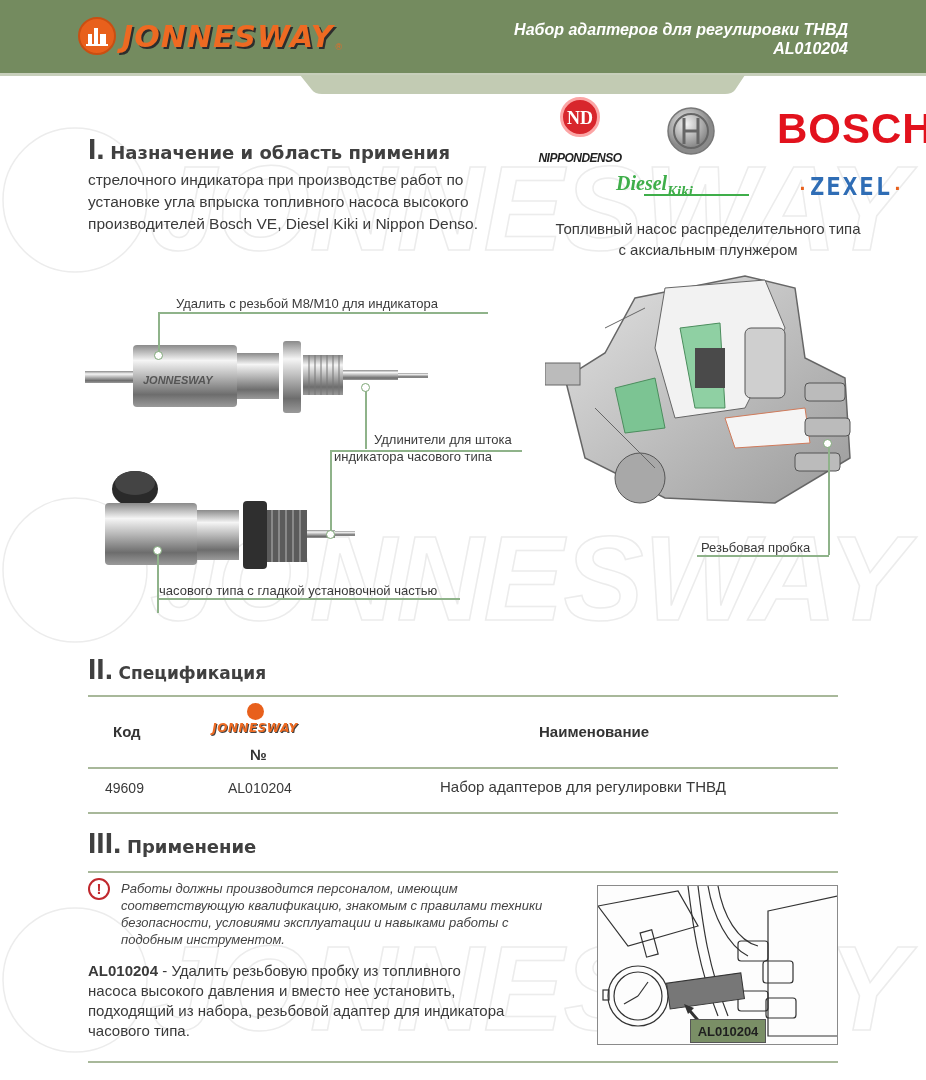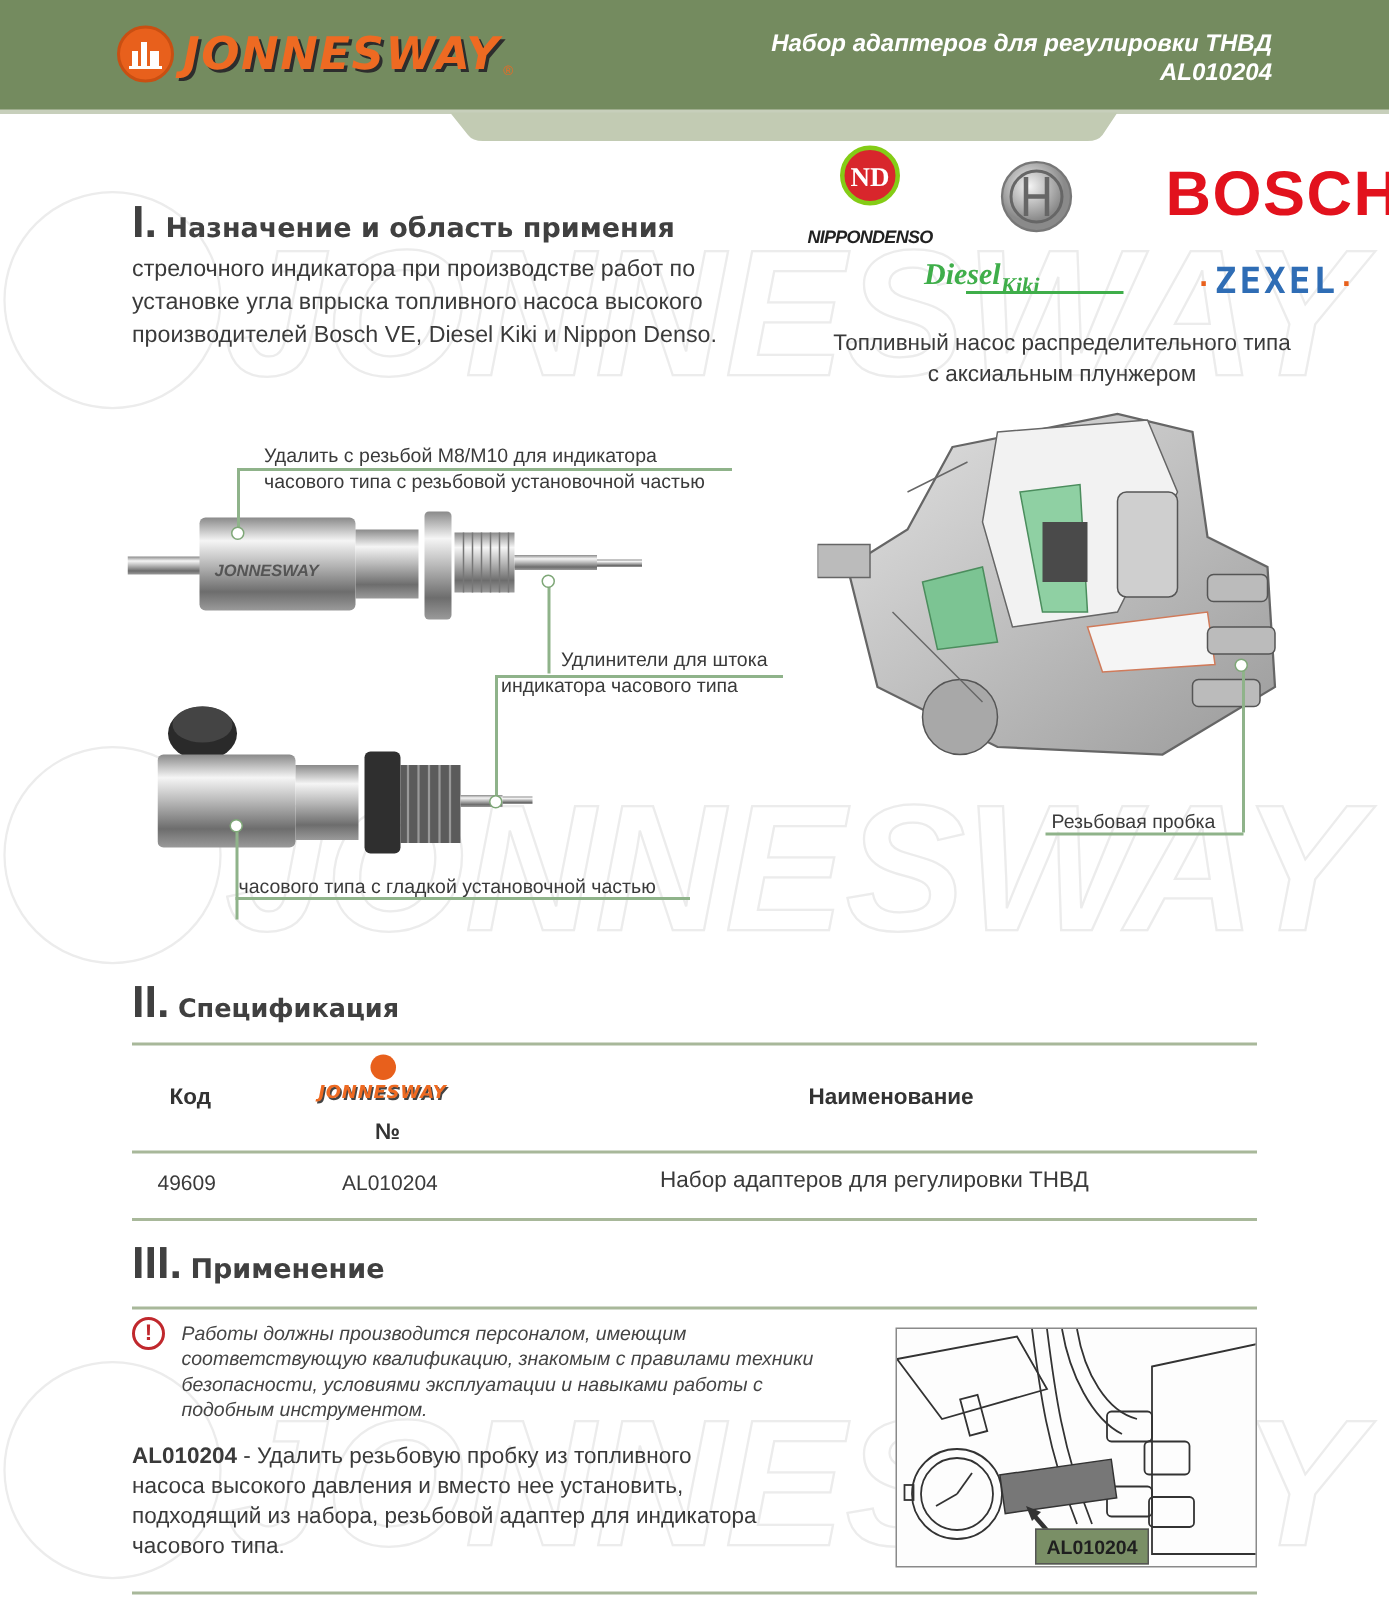--- a/index.html
+++ b/index.html
@@ -28,21 +28,21 @@
 
   
   .sec-h { position:absolute; font-family:"DejaVu Sans", sans-serif; font-weight:bold; color:#404040; }
   .sec-h .num { font-size:30px; font-family:"Liberation Sans", sans-serif; font-weight:bold; }
   .sec-h .ttl { font-size:18px; }
 
   .body-text { position:absolute; font-size:15.5px; line-height:22px; color:#3a3a3a; }
 
   
   .brand-nd { position:absolute; left:514px; top:97px; width:132px; text-align:center; }
-  .nd-circle { width:40px; height:40px; border-radius:50%; background:#d8262c; border:3px solid #84cc16; margin:0 auto;
+  .nd-circle { width:40px; height:40px; border-radius:50%; background:#d8262c; border:3px solid #fca5a5; margin:0 auto;
     color:#fff; font-weight:bold; font-family:"Liberation Serif", serif; font-size:18px; line-height:36px; box-sizing:border-box; }
   .nd-word { font-style:italic; font-weight:bold; font-size:12px; color:#222; letter-spacing:-0.5px; margin-top:14px; }
   .bosch-ring { position:absolute; left:666px; top:106px; width:50px; height:50px; }
   .bosch-word { position:absolute; left:777px; top:106px; font-family:"Liberation Sans", sans-serif; font-weight:bold; font-size:42px; color:#e2121d; letter-spacing:1px; line-height:46px; }
   .kiki { position:absolute; left:616px; top:172px; color:#3fae4a; font-style:italic; font-weight:bold; font-family:"Liberation Serif", serif; }
   .kiki .d { font-size:20px; }
   .kiki .k { font-size:15px; position:relative; top:6px; }
   .kiki-line { position:absolute; left:644px; top:194px; width:105px; height:1.5px; background:#3fae4a; }
   .zexel { position:absolute; left:797px; top:173px; font-family:"DejaVu Sans Mono", monospace; font-weight:bold; font-size:24px; color:#2f6db5; letter-spacing:2px; }
   .zexel .dot { color:#e8601c; font-size:18px; }
@@ -222,21 +222,20 @@
       <line x1="60" y1="60" x2="100" y2="40"></line>
       <line x1="50" y1="140" x2="110" y2="200"></line>
     </g>
 </svg>
 
 <div class="gline" style="left:158px; top:312px; width:1.5px; height:40px;"></div>
 <div class="gline" style="left:158px; top:312px; width:330px; height:1.5px;"></div>
 <div class="dotmark" style="left:154px; top:351px;"></div>
 <div class="call-text" style="left:176px; top:295px;">
   <div>Удалить с резьбой М8/М10 для индикатора</div>
-  <div>часового типа с резьбовой установочной частью</div>
 </div>
 
 <div class="gline" style="left:365px; top:389px; width:1.5px; height:60px;"></div>
 <div class="gline" style="left:330px; top:450px; width:192px; height:1.5px;"></div>
 <div class="gline" style="left:330px; top:450px; width:1.5px; height:82px;"></div>
 <div class="dotmark" style="left:361px; top:383px;"></div>
 <div class="dotmark" style="left:326px; top:530px;"></div>
 <div class="call-text" style="left:334px; top:431px;">
   <div style="padding-left:40px">Удлинители для штока</div>
   <div>индикатора часового типа</div>

